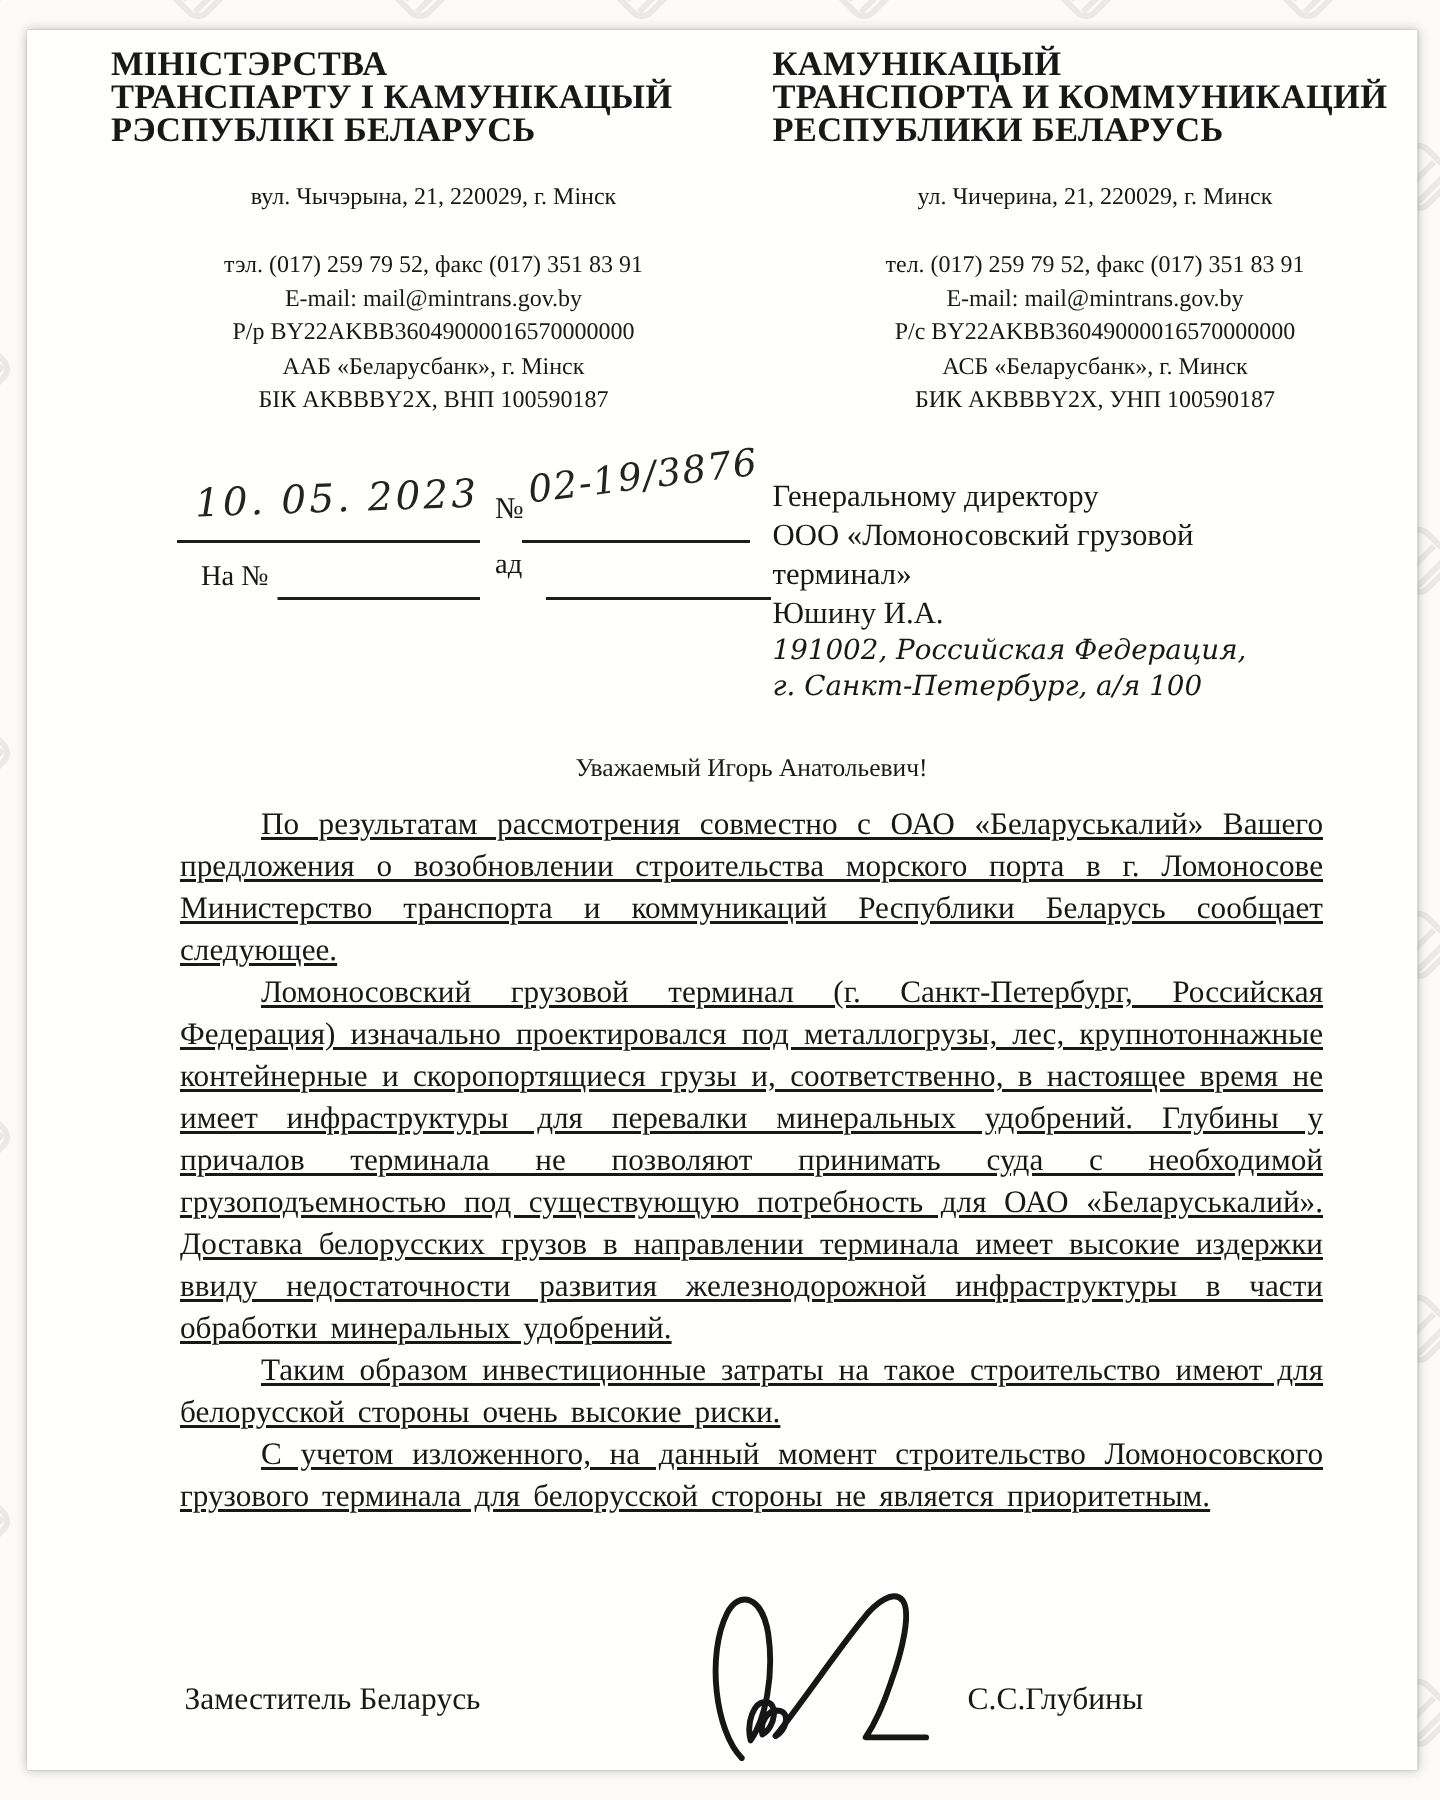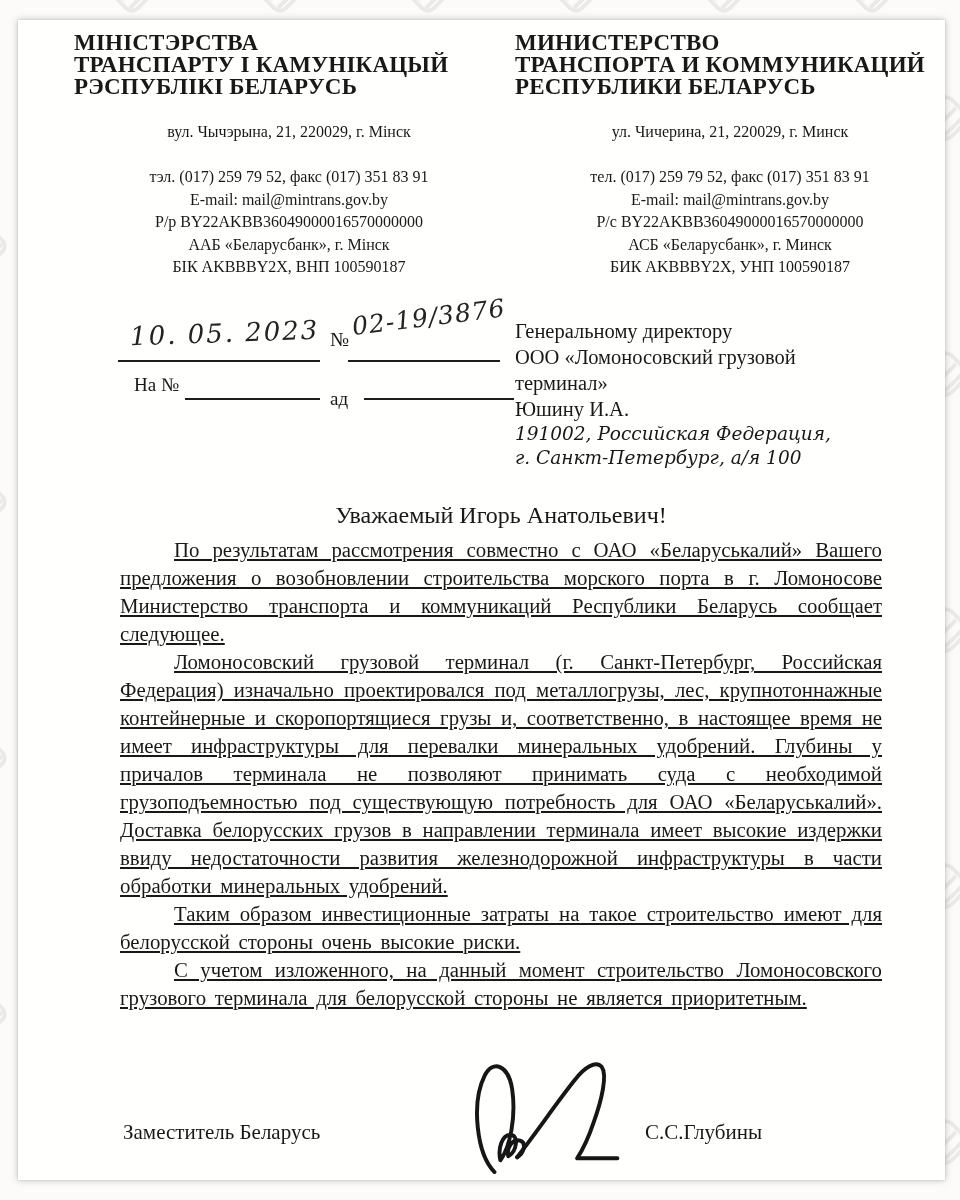--- a/index.html
+++ b/index.html
@@ -30,27 +30,27 @@
   
   .ref-block{left:100px;top:292px;width:400px;height:95px;}
   .hand{font-family:"DejaVu Serif", serif;font-style:italic;color:#232323;}
   .date-hand{left:12px;top:6px;font-size:26px;letter-spacing:2px;transform:rotate(-2deg);}
   .date-underline{left:0;top:48px;width:202px;border-bottom:2px solid #1d1d1d;}
   .num-label{left:212px;top:16px;font-size:20px;}
   .num-hand{left:236px;top:0px;font-size:25px;letter-spacing:1px;transform:rotate(-7deg);transform-origin:left bottom;}
   .num-underline{left:230px;top:48px;width:152px;border-bottom:2px solid #1d1d1d;}
   .na-label{left:16px;top:62px;font-size:19px;}
   .na-underline1{left:67px;top:86px;width:135px;border-bottom:2px solid #1d1d1d;}
-  .ad-label{left:212px;top:76px;font-size:19px;}
+  .ad-label{left:212px;top:54px;font-size:19px;}
   .na-underline2{left:246px;top:86px;width:150px;border-bottom:2px solid #1d1d1d;}
   
   .recipient{left:497px;top:298px;width:410px;font-size:20.5px;line-height:26px;}
   .recipient .it{font-family:"DejaVu Serif", serif;font-style:italic;font-size:18.5px;line-height:24px;}
   
-  .salutation{left:102px;top:482px;width:762px;text-align:center;font-size:24px;}
+  .salutation{left:102px;top:482px;width:762px;text-align:center;font-size:17px;}
   .body-text{left:102px;top:516px;width:762px;font-size:20.8px;line-height:28px;text-align:justify;}
   .body-text p{margin:0;text-indent:54px;word-spacing:3.5px;text-decoration:underline;}
   
   .sign-label{left:105px;top:1100px;font-size:21px;}
   .sign-name{left:627px;top:1100px;font-size:21px;}
   .sign-svg{left:443px;top:1036px;}
 </style>
 </head>
 <body>
 
@@ -478,21 +478,21 @@
   </div>
 
 <div class="page">
 
   <div class="abs org org-left">
     <div>МІНІСТЭРСТВА</div>
     <div>ТРАНСПАРТУ І КАМУНІКАЦЫЙ</div>
     <div>РЭСПУБЛІКІ БЕЛАРУСЬ</div>
   </div>
   <div class="abs org org-right">
-    <div>МИНИСТЕРСТВО</div>
+    <div>КАМУНІКАЦЫЙ</div>
     <div>ТРАНСПОРТА И КОММУНИКАЦИЙ</div>
     <div>РЕСПУБЛИКИ БЕЛАРУСЬ</div>
   </div>
 
   <div class="abs addr addr-left">вул. Чычэрына, 21, 220029, г. Мінск</div>
   <div class="abs addr addr-right">ул. Чичерина, 21, 220029, г. Минск</div>
 
   <div class="abs contacts contacts-left">
     <div>тэл. (017) 259 79 52, факс (017) 351 83 91</div>
     <div>E-mail: mail@mintrans.gov.by</div>

